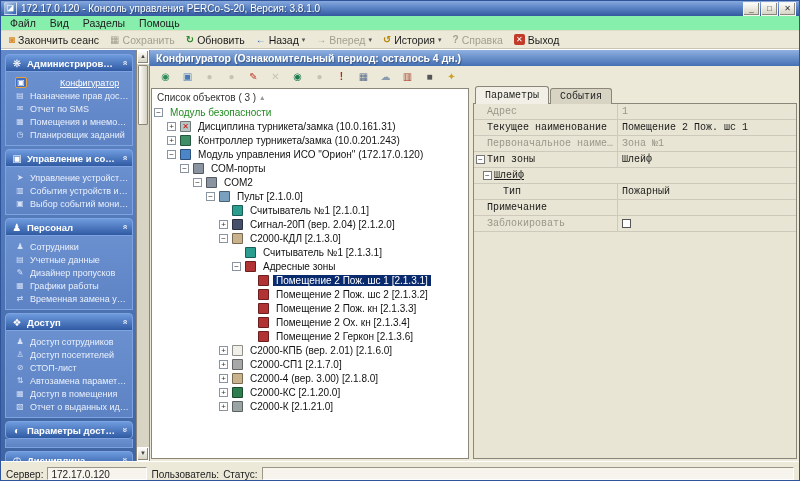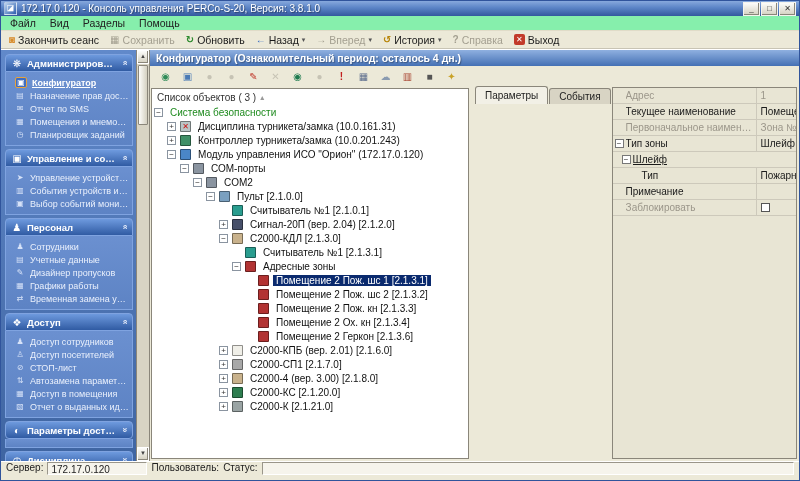--- a/index.html
+++ b/index.html
@@ -48,21 +48,21 @@
   .sec-ico{font-size:10px;color:#fff;width:12px;text-align:center;}
   .sec-label{flex:1;overflow:hidden;text-overflow:ellipsis;}
   .chev{font-size:9px;color:#e8eefb;transform:rotate(-90deg);font-weight:bold;}
   .section.closed .chev{transform:rotate(90deg);}
   .sec-items{background:linear-gradient(180deg,#6b90d0,#5d83c4);border:1px solid #7fa3e0;border-top:none;
     padding:4px 2px 4px 2px;}
   .sitem{height:13px;display:flex;align-items:center;gap:5px;padding-left:7px;color:#eaf0fc;
     font-size:9px;white-space:nowrap;overflow:hidden;}
   .sico{width:10px;flex:0 0 10px;text-align:center;font-size:8px;color:#d6e2f8;}
   .slabel{overflow:hidden;text-overflow:ellipsis;}
-  .sitem.selected .slabel{text-decoration:underline;font-weight:bold;color:#fff;}
+  .sitem.selected .slabel{text-decoration:underline;font-weight:normal;color:#fff;margin-left:28px;}
   .sitem.selected .sico{background:#3f6ec2;border:1px solid #e8a33d;border-radius:2px;color:#fff;}
 
   
   .side-scroll{width:12px;flex:0 0 12px;background:#d8d4c4;display:flex;flex-direction:column;
     border-left:1px solid #8a867a;}
   .sarrow{height:12px;flex:0 0 12px;background:linear-gradient(#fdfdfb,#d4d0c0);border:1px solid #fff;
     box-shadow:inset -1px -1px 0 #8a867a;font-size:6px;line-height:11px;text-align:center;color:#444;}
   .sthumb{height:58px;margin:1px;background:linear-gradient(90deg,#fdfdfb,#d4d0c0);
     border:1px solid #8a867a;border-radius:1px;}
   .strack{flex:1;}
@@ -91,21 +91,21 @@
   .texp:empty{visibility:hidden;}
   .tico{flex:0 0 11px;width:11px;height:11px;box-sizing:border-box;border:1px solid rgba(0,0,0,.4);
     border-radius:1px;margin-right:4px;font-size:8px;font-weight:bold;line-height:9px;text-align:center;}
   .tlabel{padding:0 3px;}
   .tnode.sel .tlabel{background:#0a2a6e;color:#fff;}
   .tnode.root .tlabel{color:#1f8b1f;}
 
   .splitter{width:4px;flex:0 0 4px;}
 
   
-  .right-panel{flex:1;display:flex;flex-direction:row;min-width:0;}
+  .right-panel{flex:1;display:flex;flex-direction:column;min-width:0;font-family:Liberation Mono, monospace;}
   .tabs{height:16px;flex:0 0 16px;display:flex;align-items:flex-end;padding-left:2px;position:relative;z-index:2;}
   .tab{padding:1px 9px 1px 9px;font-size:10px;color:#222;background:#d8d4c4;border:1px solid #8a867a;
     border-bottom:none;border-radius:3px 3px 0 0;margin-right:1px;height:13px;line-height:13px;}
   .tab.active{background:#f2f0e6;font-weight:normal;height:15px;line-height:15px;}
   .grid{flex:1;border:1px solid #8a867a;background:#e8e5d4;margin-top:-1px;overflow:hidden;}
   .grow{display:flex;align-items:center;height:15px;border-bottom:1px solid #cdc9bb;font-size:10px;color:#1a1a1a;}
   .gexp{flex:0 0 9px;width:9px;height:9px;box-sizing:border-box;border:1px solid #777;background:#fff;
     font-size:8px;line-height:7px;text-align:center;margin:0 2px 0 2px;color:#333;}
   .gexp:empty{visibility:hidden;}
   .glabel{width:130px;flex:0 0 130px;overflow:hidden;white-space:nowrap;text-overflow:ellipsis;}
@@ -113,21 +113,21 @@
     padding-left:4px;overflow:hidden;white-space:nowrap;}
   .grow.dis{color:#9b968a;}
   .grow.group .glabel{text-decoration:underline;}
   .grow.group .gval{border-left:none;}
   .grow.group .gexp{margin-left:9px;}
   .grow.ind .glabel{padding-left:16px;width:114px;flex-basis:114px;}
   .cb{display:none;width:9px;height:9px;box-sizing:border-box;border:1px solid #555;background:#fff;}
   .grow.cbrow .cb{display:inline-block;}
 
   
-  .statusbar{height:18px;flex:0 0 18px;display:flex;align-items:flex-start;gap:4px;padding:0 5px;
+  .statusbar{height:18px;flex:0 0 18px;display:flex;align-items:flex-end;gap:4px;padding:0 5px;
     border-top:1px solid #fff;background:#ece9d8;font-size:10px;color:#222;}
   .sfield{background:#f6f4ec;border:1px solid #9a968a;border-right-color:#fff;border-bottom-color:#fff;
     height:13px;line-height:13px;padding:0 3px;box-sizing:border-box;overflow:hidden;white-space:nowrap;}
   .f-server{width:100px;}
   .f-user{width:160px;}
   .f-status{flex:1;}
 </style>
 </head>
 <body>
 
@@ -425,21 +425,21 @@
         <div class="tree-panel">
           <div class="tree-head">
             <span>Список объектов ( 3 )</span>
             <span class="tree-head-arrow">▴</span>
           </div>
           <div class="tree">
 
               <div class="tnode root" style="padding-left: 2px;">
                 <span class="texp">−</span>
 
-                <span class="tlabel">Система безопасности</span>
+                <span class="tlabel">Модуль безопасности</span>
               </div>
 
               <div class="tnode" style="padding-left: 15px;">
                 <span class="texp">+</span>
                 <span class="tico" style="background: rgb(185, 198, 198); color: rgb(204, 17, 17);">✕</span>
                 <span class="tlabel">Дисциплина турникета/замка (10.0.161.31)</span>
               </div>
 
               <div class="tnode" style="padding-left: 15px;">
                 <span class="texp">+</span>

